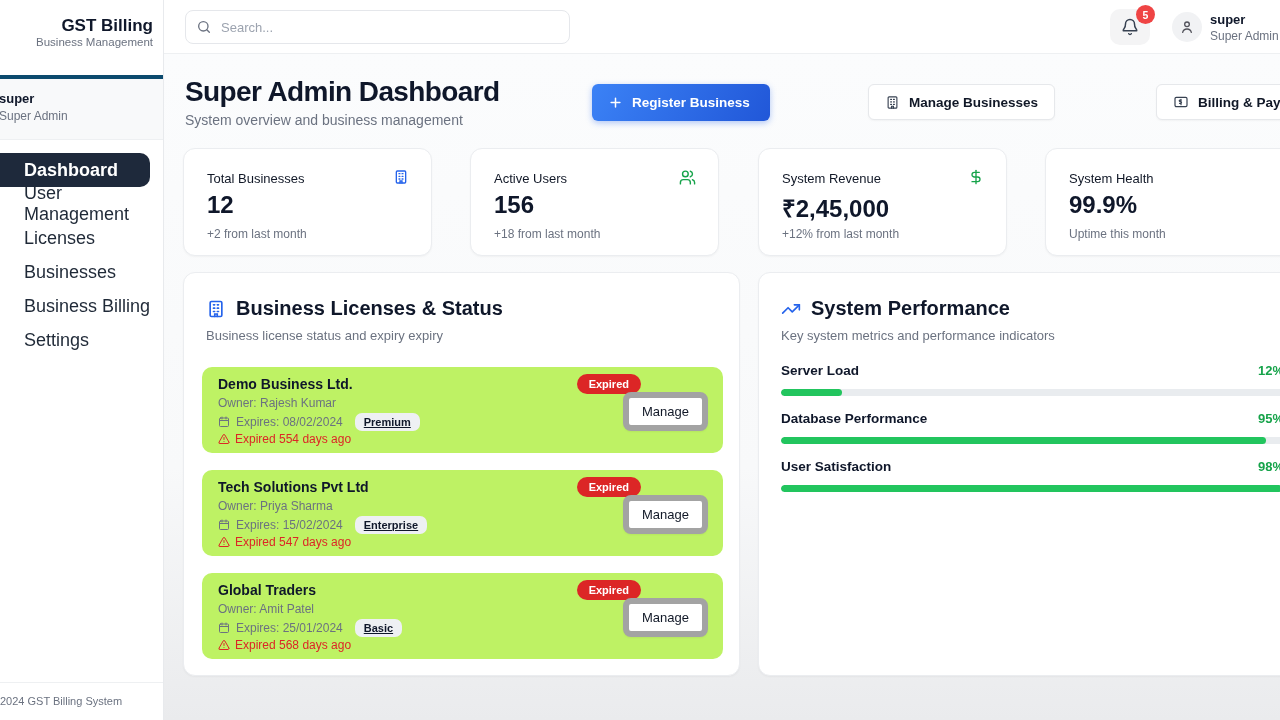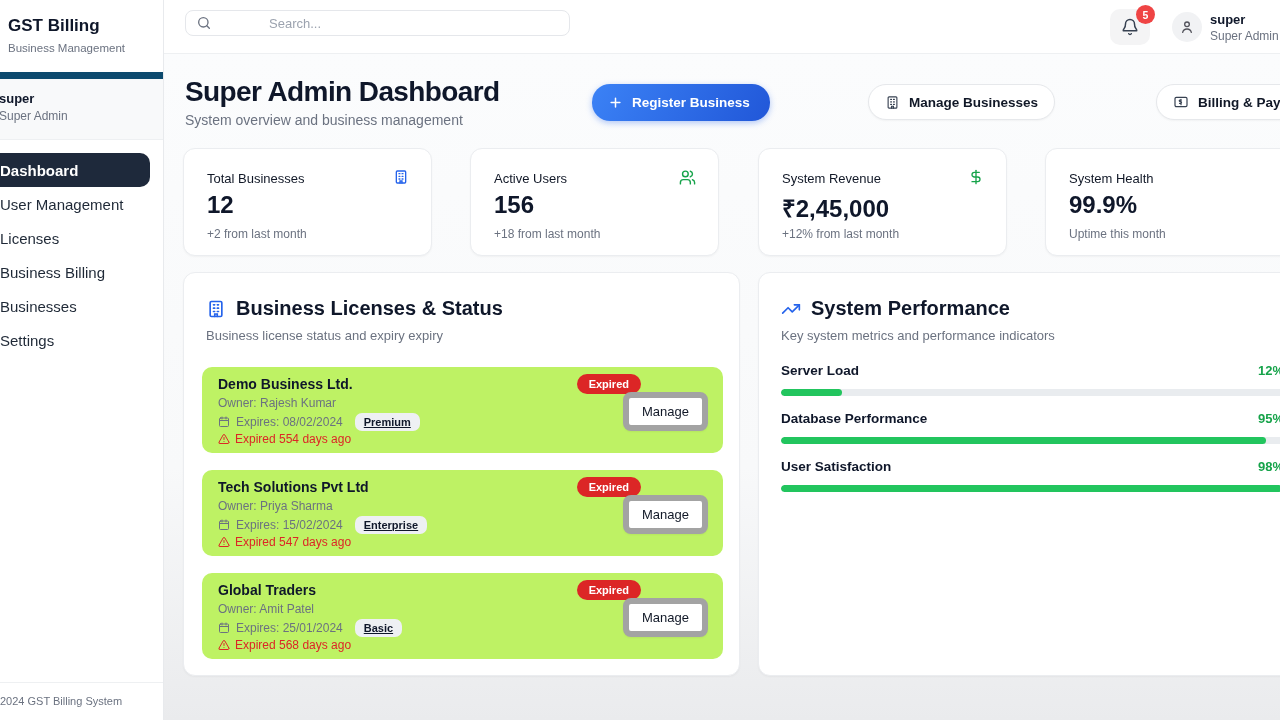--- a/index.html
+++ b/index.html
@@ -3,40 +3,40 @@
 <meta charset="utf-8">
 <title>GST Billing</title>
 <style>
   * { margin:0; padding:0; box-sizing:border-box; }
   html,body { width:1280px; height:720px; overflow:hidden;
     font-family:"Liberation Sans", sans-serif; background:#fff; color:#111827; }
 
   
   .sidebar { position:absolute; left:0; top:0; width:164px; height:720px;
     background:#fff; border-right:1px solid #e8eaed; z-index:5; }
-  .brand { height:79px; padding:16px 10px 0 8px; border-bottom:7px solid #0c4a6e; }
+  .brand { height:79px; padding:16px 10px 0 28px; border-bottom:4px solid #0c4a6e;text-align:right; }
   .brand-title { font-size:17px; font-weight:700; color:#0f172a; }
-  .brand-sub { font-size:11.5px; color:#6b7280; margin-top:6px; }
+  .brand-sub { font-size:11.5px; color:#6b7280; }
   .user-block { height:61px; border-bottom:1px solid #eef0f2; background:#f8f9fa; padding:12px 0 0 0; }
   .user-block .uname { font-size:13px; font-weight:700; color:#0f172a; margin-left:-1px; }
   .user-block .urole { font-size:12px; color:#6b7280; margin-top:3px; margin-left:-1px; }
   .nav { padding-top:13px; }
-  .nav-item { height:34px; display:flex; align-items:center; font-size:15px;
-    font-weight:500; color:#1f2937; cursor:pointer; }
+  .nav-item { height:34px; display:flex; align-items:center; font-size:18px;
+    font-weight:500; color:#1f2937; cursor:pointer;padding-left:24px; }
   .nav-item.active { background:#1e293b; color:#fff; width:150px;
     border-radius:0 10px 10px 0; font-weight:600; }
   .side-footer { position:absolute; left:0; right:0; bottom:0; height:38px;
     border-top:1px solid #eef0f2; padding-top:12px; font-size:11px; color:#6b7280; }
 
   
   .topbar { position:absolute; left:164px; top:0; width:1116px; height:54px;
     background:#fff; border-bottom:1px solid #eef0f2; z-index:4; }
-  .search-box { position:absolute; left:21px; top:10px; width:385px; height:26px;
+  .search-box { position:absolute; left:21px; top:10px; width:385px; height:34px;
     border:1px solid #e5e7eb; border-radius:8px; background:#fff;
-    display:flex; align-items:center; padding:0 10px;gap:48px; }
+    display:flex; align-items:center; padding:0 10px; }
   .search-box svg { flex:0 0 auto; margin-right:9px; }
   .search-box input { border:none; outline:none; flex:1; font-size:13px;
     font-family:"Liberation Sans", sans-serif; color:#111827; background:transparent; }
   .search-box input::placeholder { color:#9ca3af; }
   .bell-btn { position:absolute; left:946px; top:9px; width:40px; height:36px;
     background:#f4f4f5; border:none; border-radius:10px; cursor:pointer;
     display:flex; align-items:center; justify-content:center; }
   .badge { position:absolute; left:972px; top:5px; min-width:19px; height:19px;
     background:#ef4444; color:#fff; font-size:10.5px; font-weight:700;
     border-radius:999px; display:flex; align-items:center; justify-content:center; z-index:6; }
@@ -46,21 +46,21 @@
   .top-user-role { position:absolute; left:1046px; top:29px; font-size:12px; color:#6b7280; }
 
   
   .main { position:absolute; left:164px; top:54px; width:1116px; height:666px;
     overflow:hidden;
     background:linear-gradient(180deg,#fbfcfd 0%,#f8f9fa 62%,#eaebed 100%); }
   .page-title { position:absolute; left:21px; top:22px; font-size:28px;
     font-weight:800; letter-spacing:-0.6px; color:#0f172a; }
   .page-sub { position:absolute; left:21px; top:58px; font-size:14px; color:#6b7280; }
 
-  .btn { display:flex; align-items:center; gap:9px; height:36px; border-radius:18px;
+  .btn { display:flex; align-items:center; gap:9px; height:36px; border-radius:6px;
     font-size:13.5px; font-weight:600; cursor:pointer; border:1px solid transparent;
     font-family:"Liberation Sans", sans-serif; }
   .btn-primary { position:absolute; left:428px; top:30px; height:37px; padding:0 20px 0 16px;
     background:linear-gradient(120deg,#3b82f6,#2157d8); color:#fff; border:none;
     box-shadow:0 2px 6px rgba(37,99,235,.35); }
   .btn-outline { background:#fff; border-color:#e6e8eb; color:#111827;
     box-shadow:0 1px 2px rgba(0,0,0,.04); padding:0 16px;align-items:center; }
   .btn-manage { position:absolute; left:704px; top:30px; }
   .btn-billing { position:absolute; left:992px; top:30px; width:230px; }
 
@@ -115,22 +115,22 @@
     <div class="brand-sub">Business Management</div>
   </div>
   <div class="user-block">
     <div class="uname">super</div>
     <div class="urole">Super Admin</div>
   </div>
   <nav class="nav">
     <div class="nav-item active">Dashboard</div>
     <div class="nav-item">User Management</div>
     <div class="nav-item">Licenses</div>
+    <div class="nav-item">Businesses</div>
     <div class="nav-item">Business Billing</div>
-    <div class="nav-item">Businesses</div>
     <div class="nav-item">Settings</div>
   </nav>
   <div class="side-footer">2024 GST Billing System</div>
 </aside>
 
 <header class="topbar">
   <div class="search-box">
     <svg width="16" height="16" viewBox="0 0 24 24" fill="none" stroke="#6b7280" stroke-width="2" stroke-linecap="round">
         <circle cx="11" cy="11" r="7"></circle>
         <path d="m20 20-3.8-3.8"></path>

